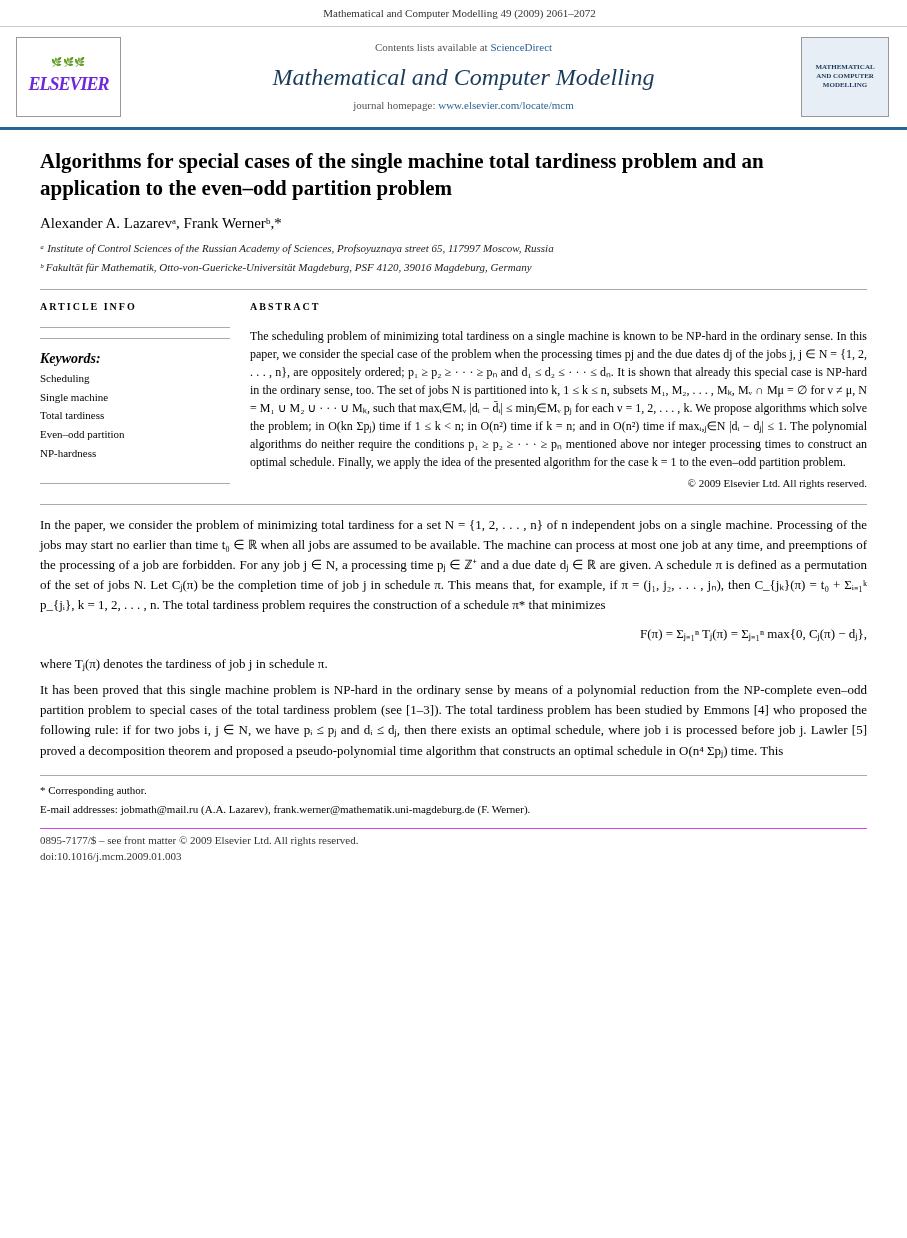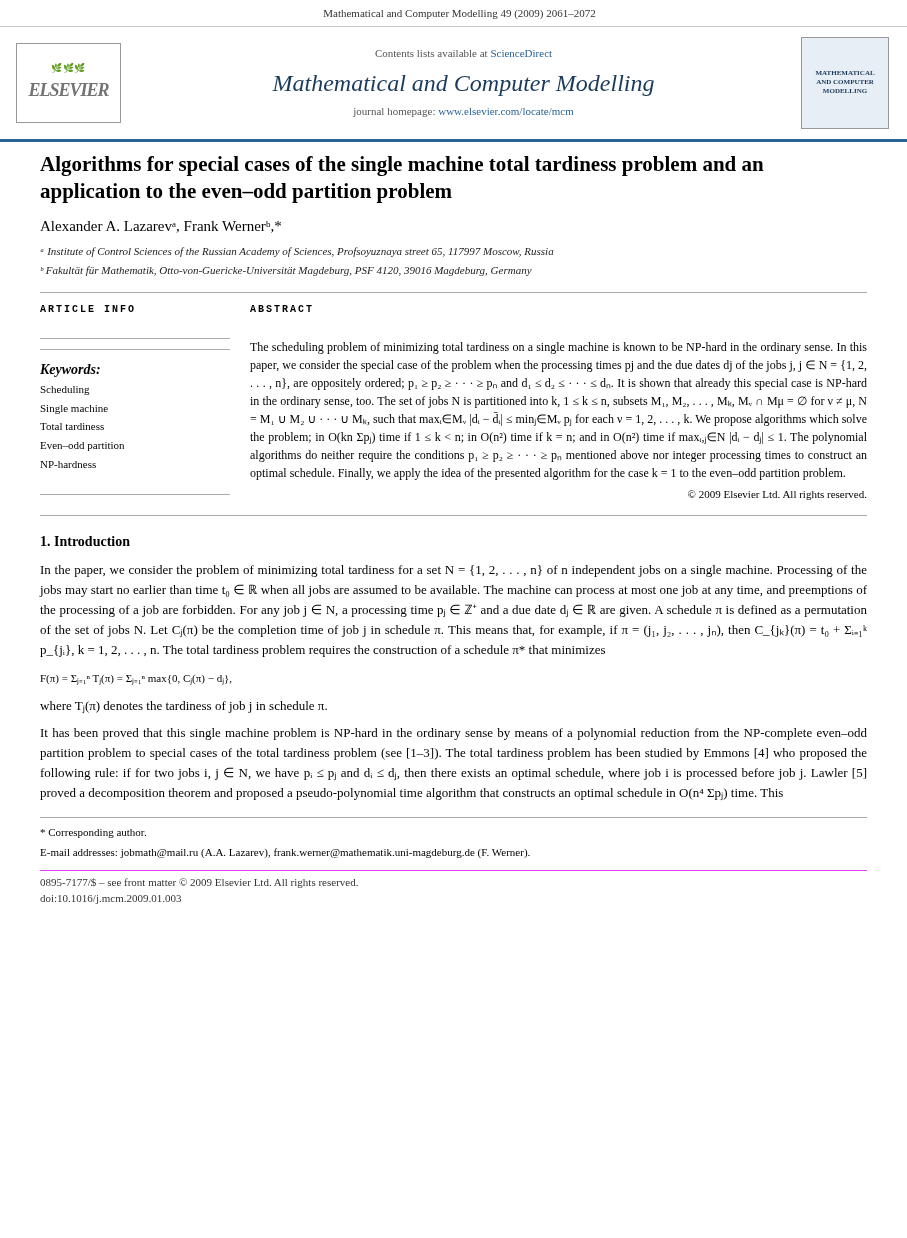--- a/index.html
+++ b/index.html
@@ -43,21 +43,21 @@
       align-items: center;
       justify-content: center;
       font-size: 9px;
       color: #555;
       padding: 4px;
       text-align: center;
     }
     .logo-elsevier {
       font-size: 18px;
       font-weight: bold;
-      color: #737373;
+      color: #6d28d9;
       letter-spacing: -1px;
       font-style: italic;
     }
     .journal-header .center-area {
       flex: 1;
       text-align: center;
     }
     .center-area .contents-line {
       font-size: 11px;
       color: #555;
@@ -82,37 +82,37 @@
       color: #2a6496;
       text-decoration: none;
     }
     .journal-header .thumb-area {
       width: 90px;
       flex-shrink: 0;
     }
     .thumb-box {
       border: 1px solid #999;
       width: 88px;
-      height: 92px;
+      height: 80px;
       background: #e8eef5;
       display: flex;
       flex-direction: column;
       align-items: center;
       justify-content: center;
       font-size: 7px;
       font-weight: bold;
       color: #1a3a5c;
       text-align: center;
       padding: 17px;
       line-height: 1.3;
     }
 
     
     .main-content {
-      padding: 1px 40px 10px 40px;
+      padding: 10px 40px 10px 40px;
     }
 
     
     .article-title {
       font-size: 21px;
       font-weight: bold;
       color: #000;
       line-height: 1.3;
       margin-bottom: 10px;
       margin-top: 8px;
@@ -155,22 +155,22 @@
       flex: 1;
     }
 
     
     .col-heading {
       font-size: 10px;
       letter-spacing: 2px;
       font-weight: bold;
       text-transform: uppercase;
       color: #000;
-      margin-bottom: 20px;
-      font-family: Liberation Mono, monospace;
+      margin-bottom: 12px;
+      font-family: Liberation Serif, serif;
     }
     .article-history {
       font-size: 11px;
       line-height: 1.6;
       margin-bottom: 10px;
     }
     .article-history .label {
       font-style: italic;
       font-size: 11px;
       font-weight: bold;
@@ -213,23 +213,23 @@
 
     .body-text {
       font-size: 13px;
       text-align: justify;
       line-height: 1.55;
       margin-bottom: 6px;
     }
 
     
     .formula-block {
-      text-align: left;
+      text-align: right;
       margin: 10px 0;
-      font-size: 11px;
+      font-size: 13px;
     }
 
     
     .footnotes {
       margin-top: 14px;
       border-top: 1px solid #aaa;
       padding-top: 6px;
       font-size: 11px;
       line-height: 1.5;
     }
@@ -322,23 +322,20 @@
       <div class="col-heading">ABSTRACT</div>
       <div class="abstract-text">
         <p>The scheduling problem of minimizing total tardiness on a single machine is known to be NP-hard in the ordinary sense. In this paper, we consider the special case of the problem when the processing times pj and the due dates dj of the jobs j, j ∈ N = {1, 2, . . . , n}, are oppositely ordered; p₁ ≥ p₂ ≥ · · · ≥ pₙ and d₁ ≤ d₂ ≤ · · · ≤ dₙ. It is shown that already this special case is NP-hard in the ordinary sense, too. The set of jobs N is partitioned into k, 1 ≤ k ≤ n, subsets M₁, M₂, . . . , Mₖ, Mᵥ ∩ Mμ = ∅ for ν ≠ μ, N = M₁ ∪ M₂ ∪ · · · ∪ Mₖ, such that maxᵢ∈Mᵥ |dᵢ − d̄ᵢ| ≤ minⱼ∈Mᵥ pⱼ for each ν = 1, 2, . . . , k. We propose algorithms which solve the problem; in O(kn Σpⱼ) time if 1 ≤ k &lt; n; in O(n²) time if k = n; and in O(n²) time if maxᵢ,ⱼ∈N |dᵢ − dⱼ| ≤ 1. The polynomial algorithms do neither require the conditions p₁ ≥ p₂ ≥ · · · ≥ pₙ mentioned above nor integer processing times to construct an optimal schedule. Finally, we apply the idea of the presented algorithm for the case k = 1 to the even–odd partition problem.</p>
         <div class="copyright">© 2009 Elsevier Ltd. All rights reserved.</div>
       </div>
     </div>
   </div>
 
   <hr class="section-divider">
 
-  <div class="section-title">
-    <span>1.  Introduction</span>
-  </div>
 
   <p class="body-text">In the paper, we consider the problem of minimizing total tardiness for a set N = {1, 2, . . . , n} of n independent jobs on a single machine. Processing of the jobs may start no earlier than time t₀ ∈ ℝ when all jobs are assumed to be available. The machine can process at most one job at any time, and preemptions of the processing of a job are forbidden. For any job j ∈ N, a processing time pⱼ ∈ ℤ⁺ and a due date dⱼ ∈ ℝ are given. A schedule π is defined as a permutation of the set of jobs N. Let Cⱼ(π) be the completion time of job j in schedule π. This means that, for example, if π = (j₁, j₂, . . . , jₙ), then C_{jₖ}(π) = t₀ + Σᵢ₌₁ᵏ p_{jᵢ}, k = 1, 2, . . . , n. The total tardiness problem requires the construction of a schedule π* that minimizes</p>
 
   <div class="formula-block">
     <span>F(π) = Σⱼ₌₁ⁿ Tⱼ(π) = Σⱼ₌₁ⁿ max{0, Cⱼ(π) − dⱼ},</span>
   </div>
 
   <p class="body-text">where Tⱼ(π) denotes the tardiness of job j in schedule π.</p>
 
   <p class="body-text">It has been proved that this single machine problem is NP-hard in the ordinary sense by means of a polynomial reduction from the NP-complete even–odd partition problem to special cases of the total tardiness problem (see [1–3]). The total tardiness problem has been studied by Emmons [4] who proposed the following rule: if for two jobs i, j ∈ N, we have pᵢ ≤ pⱼ and dᵢ ≤ dⱼ, then there exists an optimal schedule, where job i is processed before job j. Lawler [5] proved a decomposition theorem and proposed a pseudo-polynomial time algorithm that constructs an optimal schedule in O(n⁴ Σpⱼ) time. This</p>

